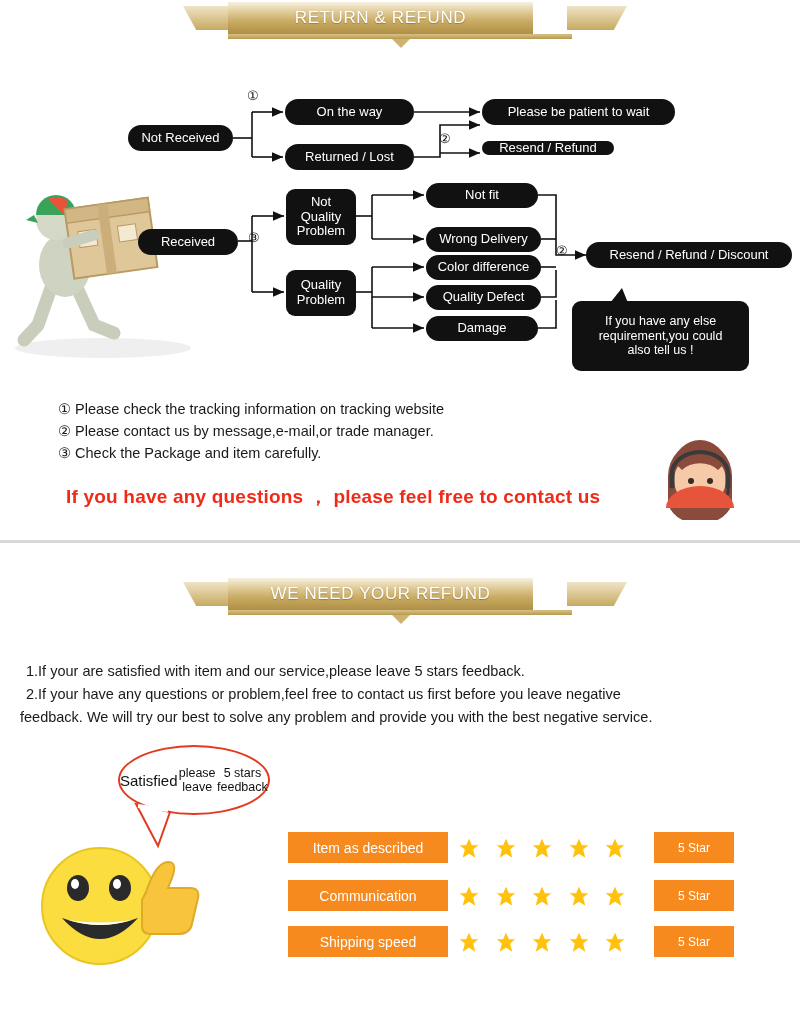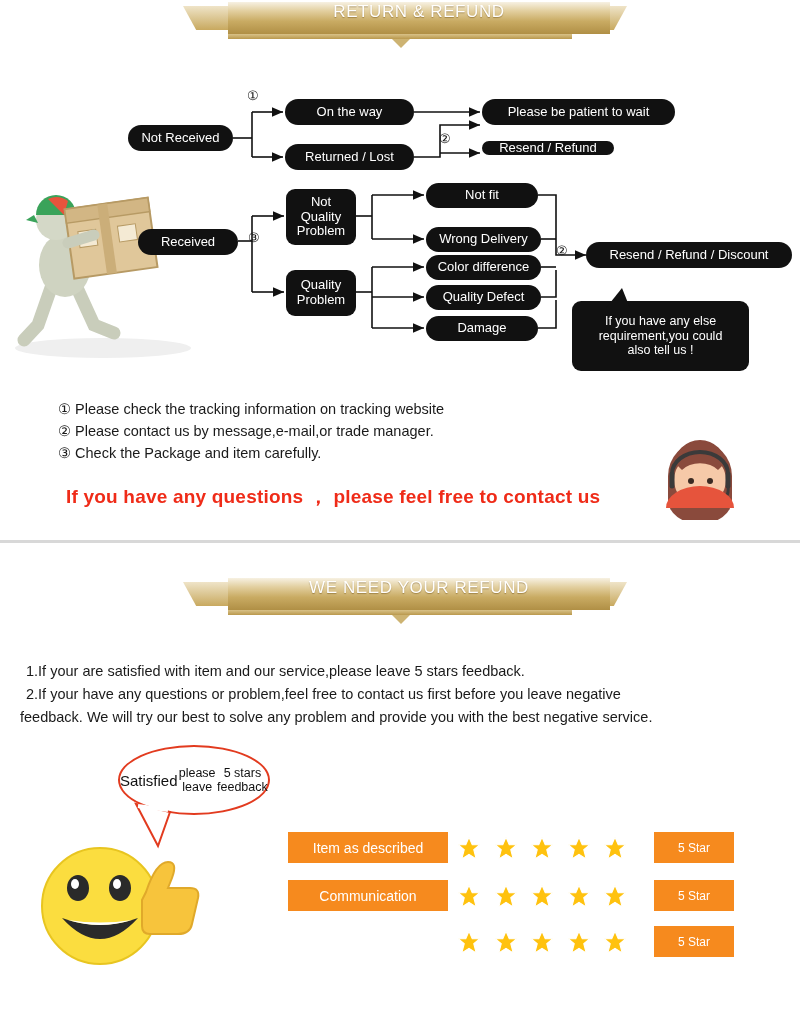--- a/index.html
+++ b/index.html
@@ -16,24 +16,25 @@
   
   .banner {
     position: absolute;
     left: 0; width: 800px;
     height: 46px;
   }
   .banner .ribbon {
     position: absolute;
     left: 228px;
     top: 0;
-    width: 382px;
+    width: 305px;
     height: 32px;
     background: linear-gradient(to bottom, #f7f1e2 0%, #e2cf9f 28%, #c9ab63 60%, #b08f45 100%);
     display: flex;
+    align-items: center;
     justify-content: center;
     clip-path: polygon(0 0, 100% 0, 100% 100%, 0 100%);
   }
   .banner .ribbon-text {
     color: #ffffff;
     font-size: 17px;
     letter-spacing: 0.6px;
     text-shadow: 0 1px 1px rgba(120,90,30,.55);
   }
   .banner .wing-l, .banner .wing-r {
@@ -389,20 +390,21 @@
         <path d="M12 2l3 7h7l-5.6 4.6L18.6 22 12 17.8 5.4 22l2.2-8.4L2 9h7z" fill="#ffc20e" stroke="#ffffff" stroke-width="1"></path>
       </svg>
     <svg class="star" viewBox="0 0 24 24">
         <path d="M12 2l3 7h7l-5.6 4.6L18.6 22 12 17.8 5.4 22l2.2-8.4L2 9h7z" fill="#ffc20e" stroke="#ffffff" stroke-width="1"></path>
       </svg>
   </div>
   <div class="rate-score">5 Star</div>
 </div>
 
 <div class="rate-row" style="left:288px; top:926px; width:430px;">
+  <div class="rate-label">Shipping speed</div>
   <div class="rate-stars">
     <svg class="star" viewBox="0 0 24 24">
         <path d="M12 2l3 7h7l-5.6 4.6L18.6 22 12 17.8 5.4 22l2.2-8.4L2 9h7z" fill="#ffc20e" stroke="#ffffff" stroke-width="1"></path>
       </svg>
     <svg class="star" viewBox="0 0 24 24">
         <path d="M12 2l3 7h7l-5.6 4.6L18.6 22 12 17.8 5.4 22l2.2-8.4L2 9h7z" fill="#ffc20e" stroke="#ffffff" stroke-width="1"></path>
       </svg>
     <svg class="star" viewBox="0 0 24 24">
         <path d="M12 2l3 7h7l-5.6 4.6L18.6 22 12 17.8 5.4 22l2.2-8.4L2 9h7z" fill="#ffc20e" stroke="#ffffff" stroke-width="1"></path>
       </svg>

